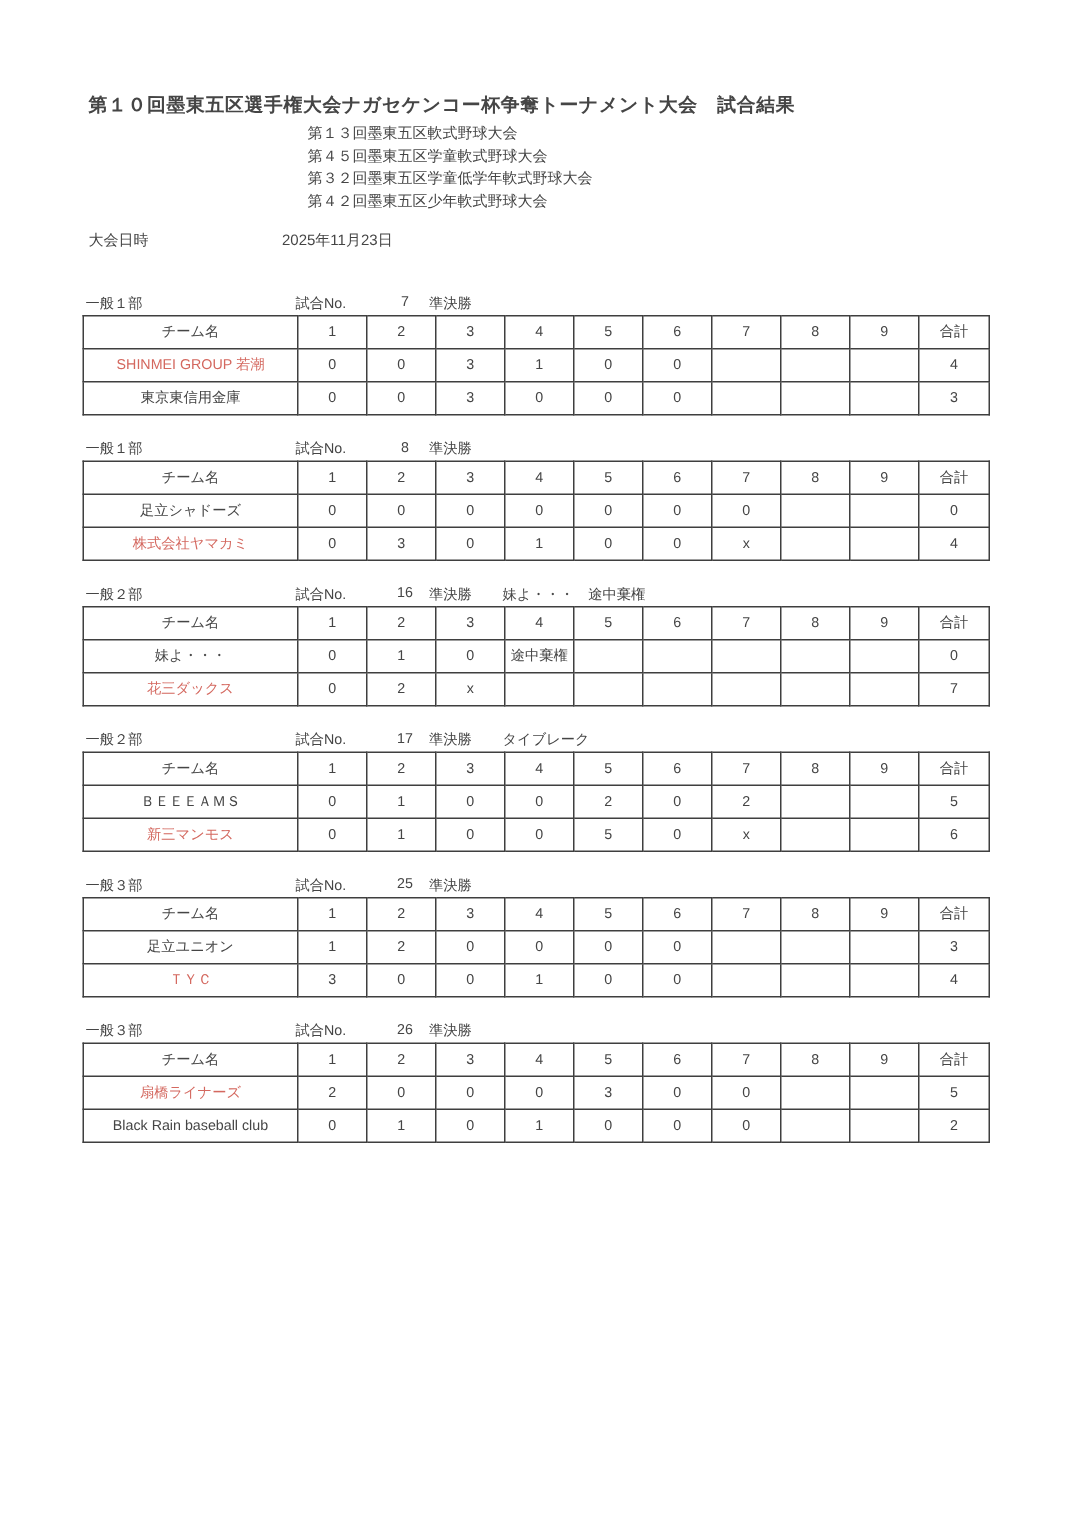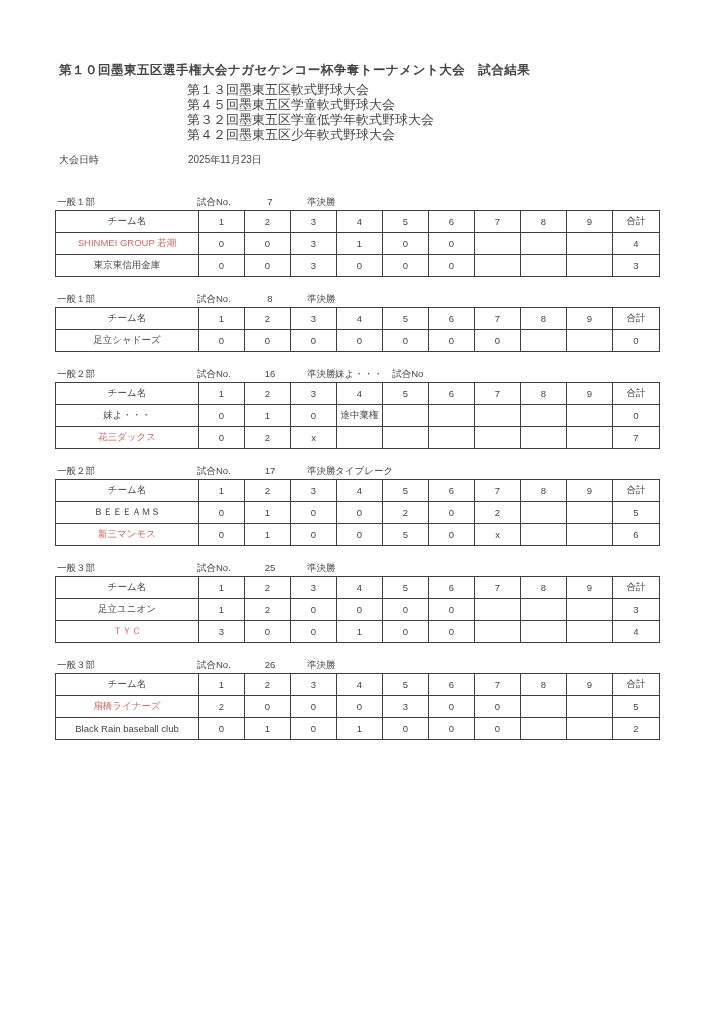--- a/index.html
+++ b/index.html
@@ -7,33 +7,33 @@
     position:relative;width:724px;height:1024px;margin:0 auto;
     background:#ffffff;
     font-family:"Liberation Sans","DejaVu Sans",sans-serif;
     color:var(--text,#454545);
     overflow:hidden;
   }
   .title{
     position:absolute;left:59px;top:62px;
     font-size:12.5px;font-weight:600;letter-spacing:0.5px;white-space:nowrap;text-align:right;
   }
-  .subtitles{position:absolute;left:187px;top:82px;font-size:13px;line-height:15px;}
+  .subtitles{position:absolute;left:205px;top:82px;font-size:10px;line-height:15px;}
   .subtitle-line{white-space:nowrap;}
   .date-row{position:absolute;left:0;top:153px;width:668px;height:14px;font-size:10px;}
   .date-label{position:absolute;left:59px;top:0;}
   .date-value{position:absolute;left:188px;top:0;}
   .tables{position:absolute;left:55px;top:195px;width:606px;}
   .match-section{margin-bottom:15px;}
   .label-row{position:relative;height:15px;font-size:9.5px;}
   .label-row span{position:absolute;top:1px;white-space:nowrap;}
   .division{left:2px;}
   .gnl{left:142px;}
   .gno{left:198px;width:34px;text-align:center;}
-  .round{left:252px;}
+  .round{left:231px;}
   .note{left:280px;}
   table.score-table{
     border-collapse:collapse;table-layout:fixed;width:604px;
     font-size:9.5px;
   }
   table.score-table{border:1.5px solid var(--border,#3f3f3f);}
   table.score-table td{
     border:1px solid var(--border,#3f3f3f);
     height:21px;padding:0;text-align:center;vertical-align:middle;
     overflow:hidden;white-space:nowrap;
@@ -169,30 +169,43 @@
               <td>0</td>
               <td>0</td>
               <td>0</td>
               <td>0</td>
               <td>0</td>
               <td>0</td>
               <td></td>
               <td></td>
               <td>0</td>
             </tr>
+            <tr>
+              <td class="team-cell red">株式会社ヤマカミ</td>
+              <td>0</td>
+              <td>3</td>
+              <td>0</td>
+              <td>1</td>
+              <td>0</td>
+              <td>0</td>
+              <td>x</td>
+              <td></td>
+              <td></td>
+              <td>4</td>
+            </tr>
           </tbody>
         </table>
       </div>
       <div class="match-section">
         <div class="label-row">
           <span class="division">一般２部</span>
           <span class="gnl">試合No.</span>
           <span class="gno">16</span>
           <span class="round">準決勝</span>
-          <span class="note">妹よ・・・　試合No</span>
+          <span class="note">妹よ・・・　途中棄権</span>
         </div>
         <table class="score-table">
           <colgroup>
             <col class="c-team">
             <col class="c-inn">
             <col class="c-inn">
             <col class="c-inn">
             <col class="c-inn">
             <col class="c-inn">
             <col class="c-inn">

